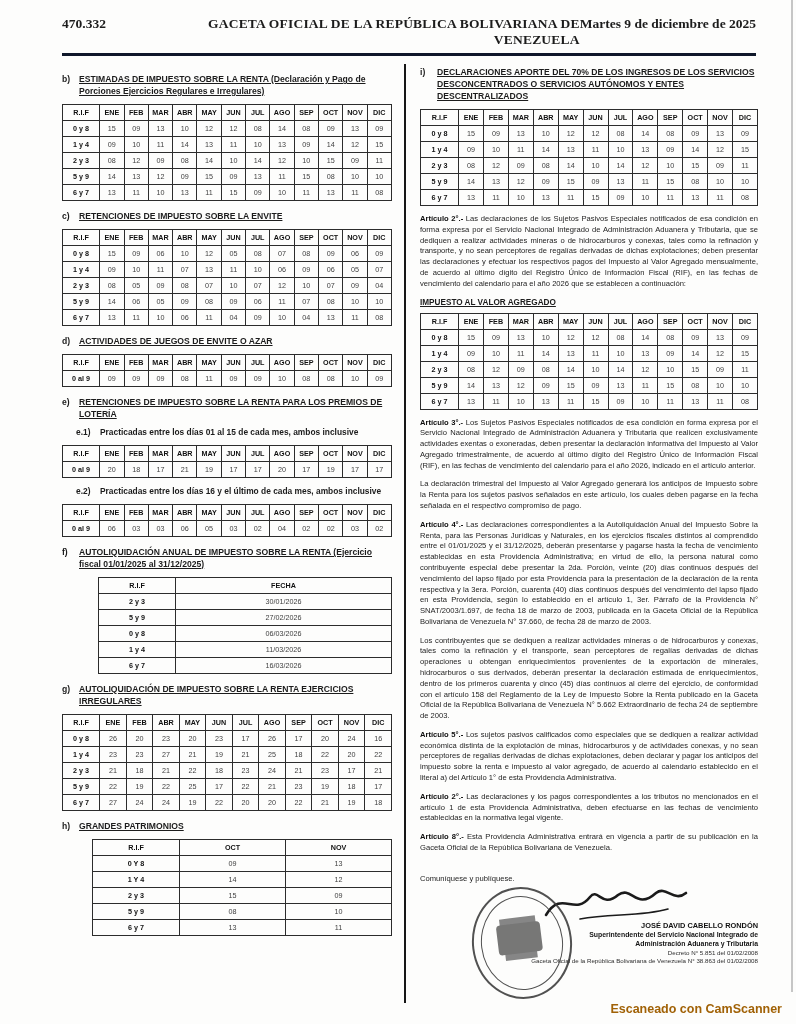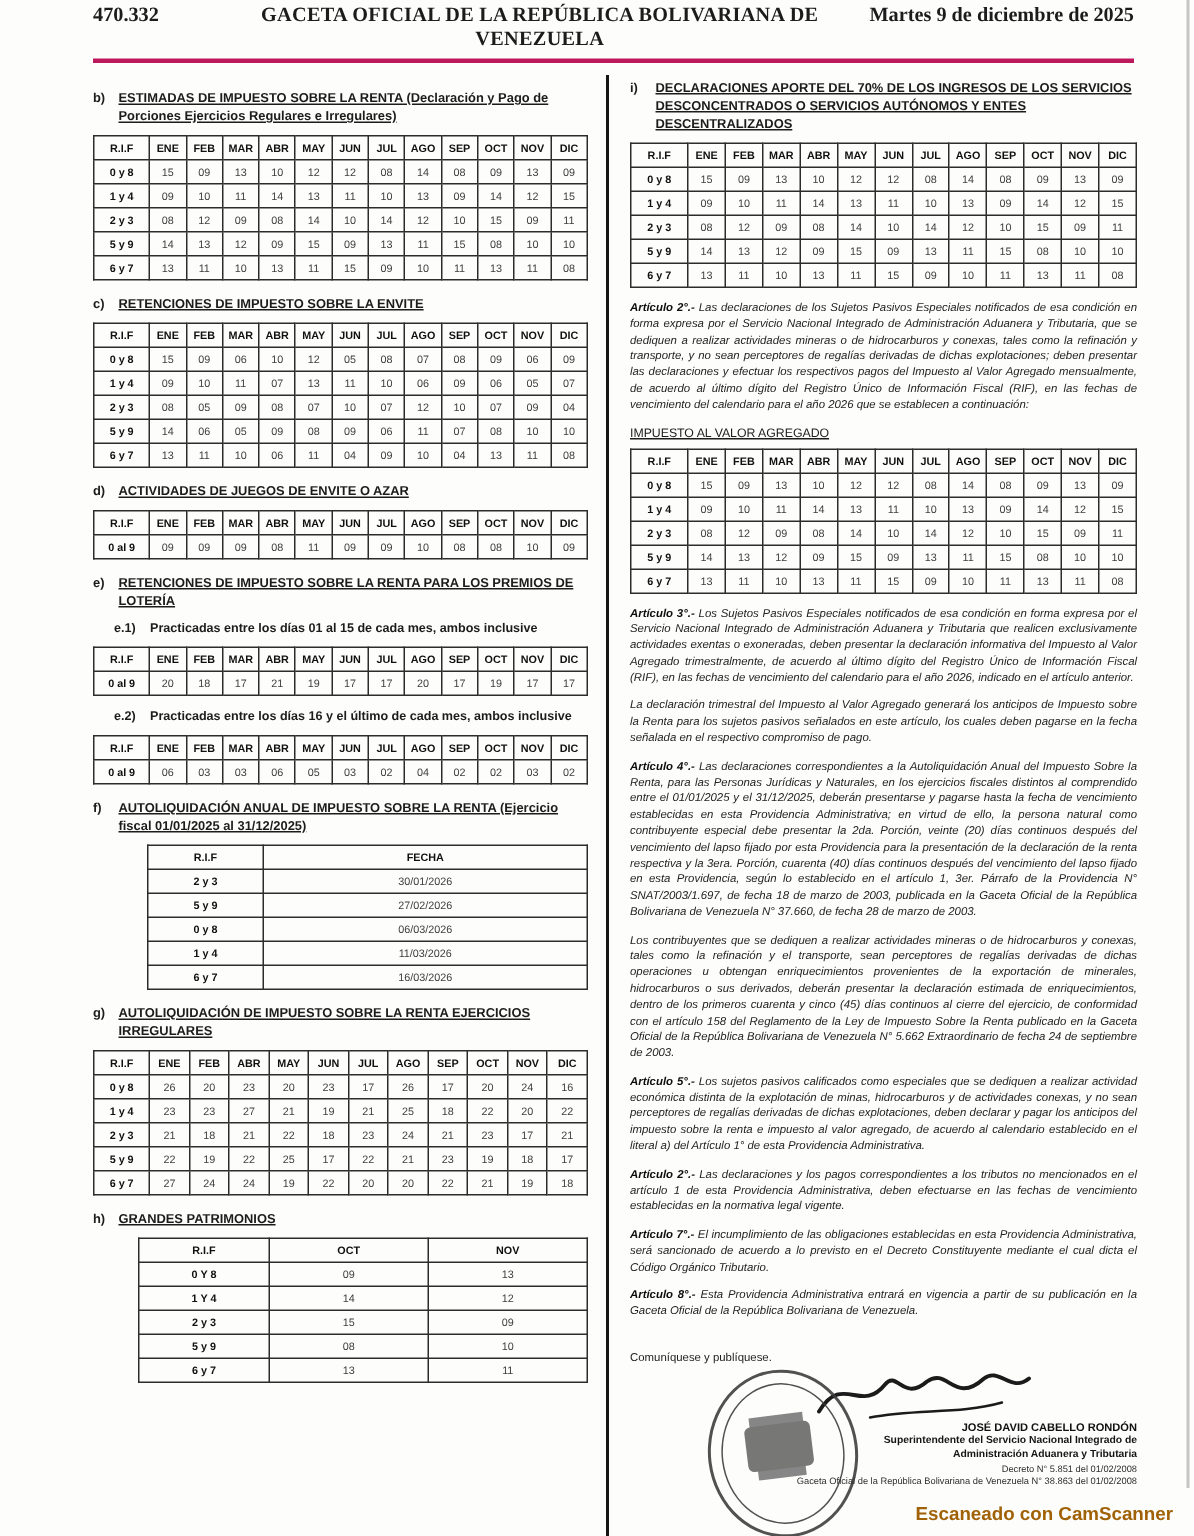--- a/index.html
+++ b/index.html
@@ -5,26 +5,26 @@
   html,body{margin:0;padding:0;}
   body{
     width:796px;height:1024px;position:relative;overflow:hidden;
     background:#fdfdfc;color:#1c1c1c;
     font-family:"Liberation Sans",sans-serif;
   }
   .scan-edge{position:absolute;right:3px;top:0;width:2px;height:992px;background:#c6c6c6;}
   
   .page-header{
     display:flex;align-items:baseline;
-    margin:2px 40px 0 62px;padding-bottom:5px;
-    border-bottom:3px solid #be185d;
+    margin:16px 40px 0 62px;padding-bottom:5px;
+    border-bottom:3px solid #0f172a;
     font-family:"Liberation Serif",serif;font-weight:bold;font-size:13.5px;
   }
   .ph-num{width:78px;}
-  .ph-title{flex:1;text-align:center;letter-spacing:.2px;}
+  .ph-title{flex:1;text-align:right;letter-spacing:.2px;}
   .ph-date{white-space:nowrap;}
   
   .columns{display:flex;margin:8px 38px 0 62px;}
   .col-left{width:342px;padding-right:12px;box-sizing:border-box;}
   .col-right{flex:1;border-left:2px solid #161616;padding-left:14px;min-width:0;}
   
   .sec-head{display:flex;font-weight:bold;font-size:8.6px;line-height:1.4;margin:9px 0 7px;}
   .sec-label{width:17px;flex-shrink:0;}
   .sec-title{text-decoration:underline;}
   .sub-head{display:flex;font-weight:bold;font-size:8.4px;line-height:1.4;margin:7px 0 6px;padding-left:14px;}
@@ -34,23 +34,23 @@
   .cal th,.cal td{border:1px solid #2c2c2c;padding:3px 0;}
   .cal th{font-weight:bold;color:#101010;}
   .cal td{color:#3e3e3e;}
   .cal td.rowhead{font-weight:bold;color:#101010;}
   .cal th:first-child{width:11%;}
   table.t-narrow{width:auto;table-layout:auto;margin-left:36px;}
   .t-narrow th,.t-narrow td{padding:3px 10px;min-width:56px;}
   table.t-h{width:auto;table-layout:auto;margin-left:30px;}
   .t-h th,.t-h td{padding:3px 14px;min-width:58px;}
   
-  p.art{font-size:7.6px;line-height:1.42;text-align:justify;margin:0 0 8px;color:#232323;font-style:italic;}
+  p.art{font-size:7.6px;line-height:1.42;text-align:justify;margin:0 0 8px;color:#232323;}
   p.art b{color:#0e0e0e;}
-  .iva-head{font-weight:normal;font-size:8.2px;text-decoration:underline;margin:3px 0 6px;}
+  .iva-head{font-weight:bold;font-size:8.2px;text-decoration:underline;margin:3px 0 6px;}
   .comunique{font-size:7.6px;margin:15px 0 2px;}
   
   .sig{position:relative;height:118px;margin-top:2px;}
   .sig-squiggle{position:absolute;left:120px;top:-2px;}
   .stamp{position:absolute;left:52px;top:2px;width:96px;height:108px;
     border:2.5px solid #3a3a3a;border-radius:50%;transform:rotate(-7deg);opacity:.88;}
   .stamp::before{content:"";position:absolute;inset:7px;border:1.5px solid #3a3a3a;border-radius:50%;}
   .stamp::after{content:"";position:absolute;left:24px;top:34px;width:44px;height:30px;
     background:#3f3f3f;opacity:.8;border-radius:4px;
     box-shadow:0 -10px 0 -4px #555,0 12px 0 -6px #555;}
@@ -796,24 +796,20 @@
     <p class="art">
       <b>Artículo 5°.-</b>
       <span>Los sujetos pasivos calificados como especiales que se dediquen a realizar actividad económica distinta de la explotación de minas, hidrocarburos y de actividades conexas, y no sean perceptores de regalías derivadas de dichas explotaciones, deben declarar y pagar los anticipos del impuesto sobre la renta e impuesto al valor agregado, de acuerdo al calendario establecido en el literal a) del Artículo 1° de esta Providencia Administrativa.</span>
     </p>
 
     <p class="art">
       <b>Artículo 2°.-</b>
       <span>Las declaraciones y los pagos correspondientes a los tributos no mencionados en el artículo 1 de esta Providencia Administrativa, deben efectuarse en las fechas de vencimiento establecidas en la normativa legal vigente.</span>
     </p>
 
-    <p class="art">
-      <b>Artículo 7°.-</b>
-      <span>El incumplimiento de las obligaciones establecidas en esta Providencia Administrativa, será sancionado de acuerdo a lo previsto en el Decreto Constituyente mediante el cual dicta el Código Orgánico Tributario.</span>
-    </p>
 
     <p class="art" style="margin-bottom:20px">
       <b>Artículo 8°.-</b>
       <span>Esta Providencia Administrativa entrará en vigencia a partir de su publicación en la Gaceta Oficial de la República Bolivariana de Venezuela.</span>
     </p>
     <p class="comunique">Comuníquese y publíquese.</p>
 
     <div class="sig">
       <div class="sig-squiggle">
         <svg width="150" height="40" viewBox="0 0 150 40">

